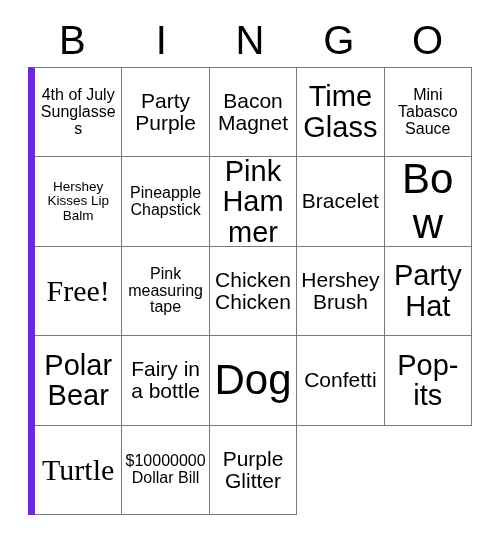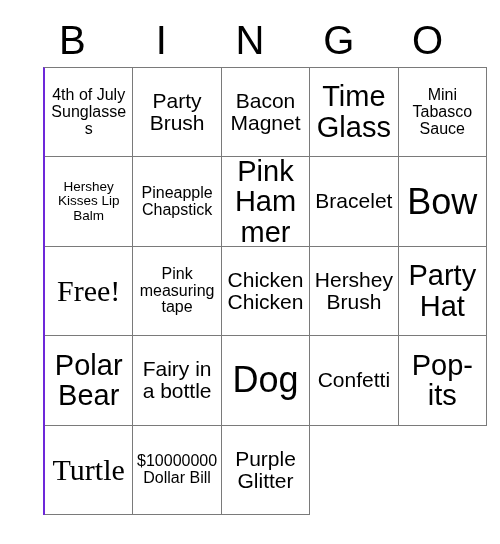--- a/index.html
+++ b/index.html
@@ -43,29 +43,29 @@
     font-weight: 400;
     line-height: 1;
     letter-spacing: 0px;
     color: #000000;
     user-select: none;
   }
 
   
   .bingo-grid {
     position: absolute;
-    left: 43px;
+    left: 28px;
     top: 67px;
     width: 444px;
     height: 448px;
     display: grid;
     grid-template-columns: repeat(5, 1fr);
     grid-template-rows: repeat(5, 1fr);
     border-top: 1px solid #7a7a7a;
-    border-left: 2px solid #6d28d9;
+    border-left: 7px solid #6d28d9;
     box-sizing: border-box;
     background: #ffffff;
   }
 
   .bingo-cell {
     border-right: 1px solid #7a7a7a;
     border-bottom: 1px solid #7a7a7a;
     box-sizing: border-box;
     display: flex;
     align-items: center;
@@ -80,21 +80,21 @@
     display: block;
     width: 100%;
     line-height: 1.06;
     font-weight: 400;
     color: #000000;
     word-wrap: break-word;
     hyphens: none;
   }
 
   
-  .fs-xxl { font-size: 36px; }
+  .fs-xxl { font-size: 42px; }
   .fs-xl  { font-size: 30px; font-family: Liberation Serif, serif; }
   .fs-lg  { font-size: 29px; }
   .fs-md  { font-size: 21px; }
   .fs-sm  { font-size: 16px; }
   .fs-xs  { font-size: 13.5px; }
 </style>
 </head>
 <body>
 
 <div id="card-root">
@@ -106,21 +106,21 @@
     <div class="header-letter">G</div>
     <div class="header-letter">O</div>
   </div>
 
   <div class="bingo-grid">
 
     <div class="bingo-cell">
       <span class="cell-text fs-sm">4th of July Sunglasses</span>
     </div>
     <div class="bingo-cell">
-      <span class="cell-text fs-md">Party Brush</span>
+      <span class="cell-text fs-md">Party Purple</span>
     </div>
     <div class="bingo-cell">
       <span class="cell-text fs-md">Bacon Magnet</span>
     </div>
     <div class="bingo-cell">
       <span class="cell-text fs-lg">Time Glass</span>
     </div>
     <div class="bingo-cell">
       <span class="cell-text fs-sm">Mini Tabasco Sauce</span>
     </div>

